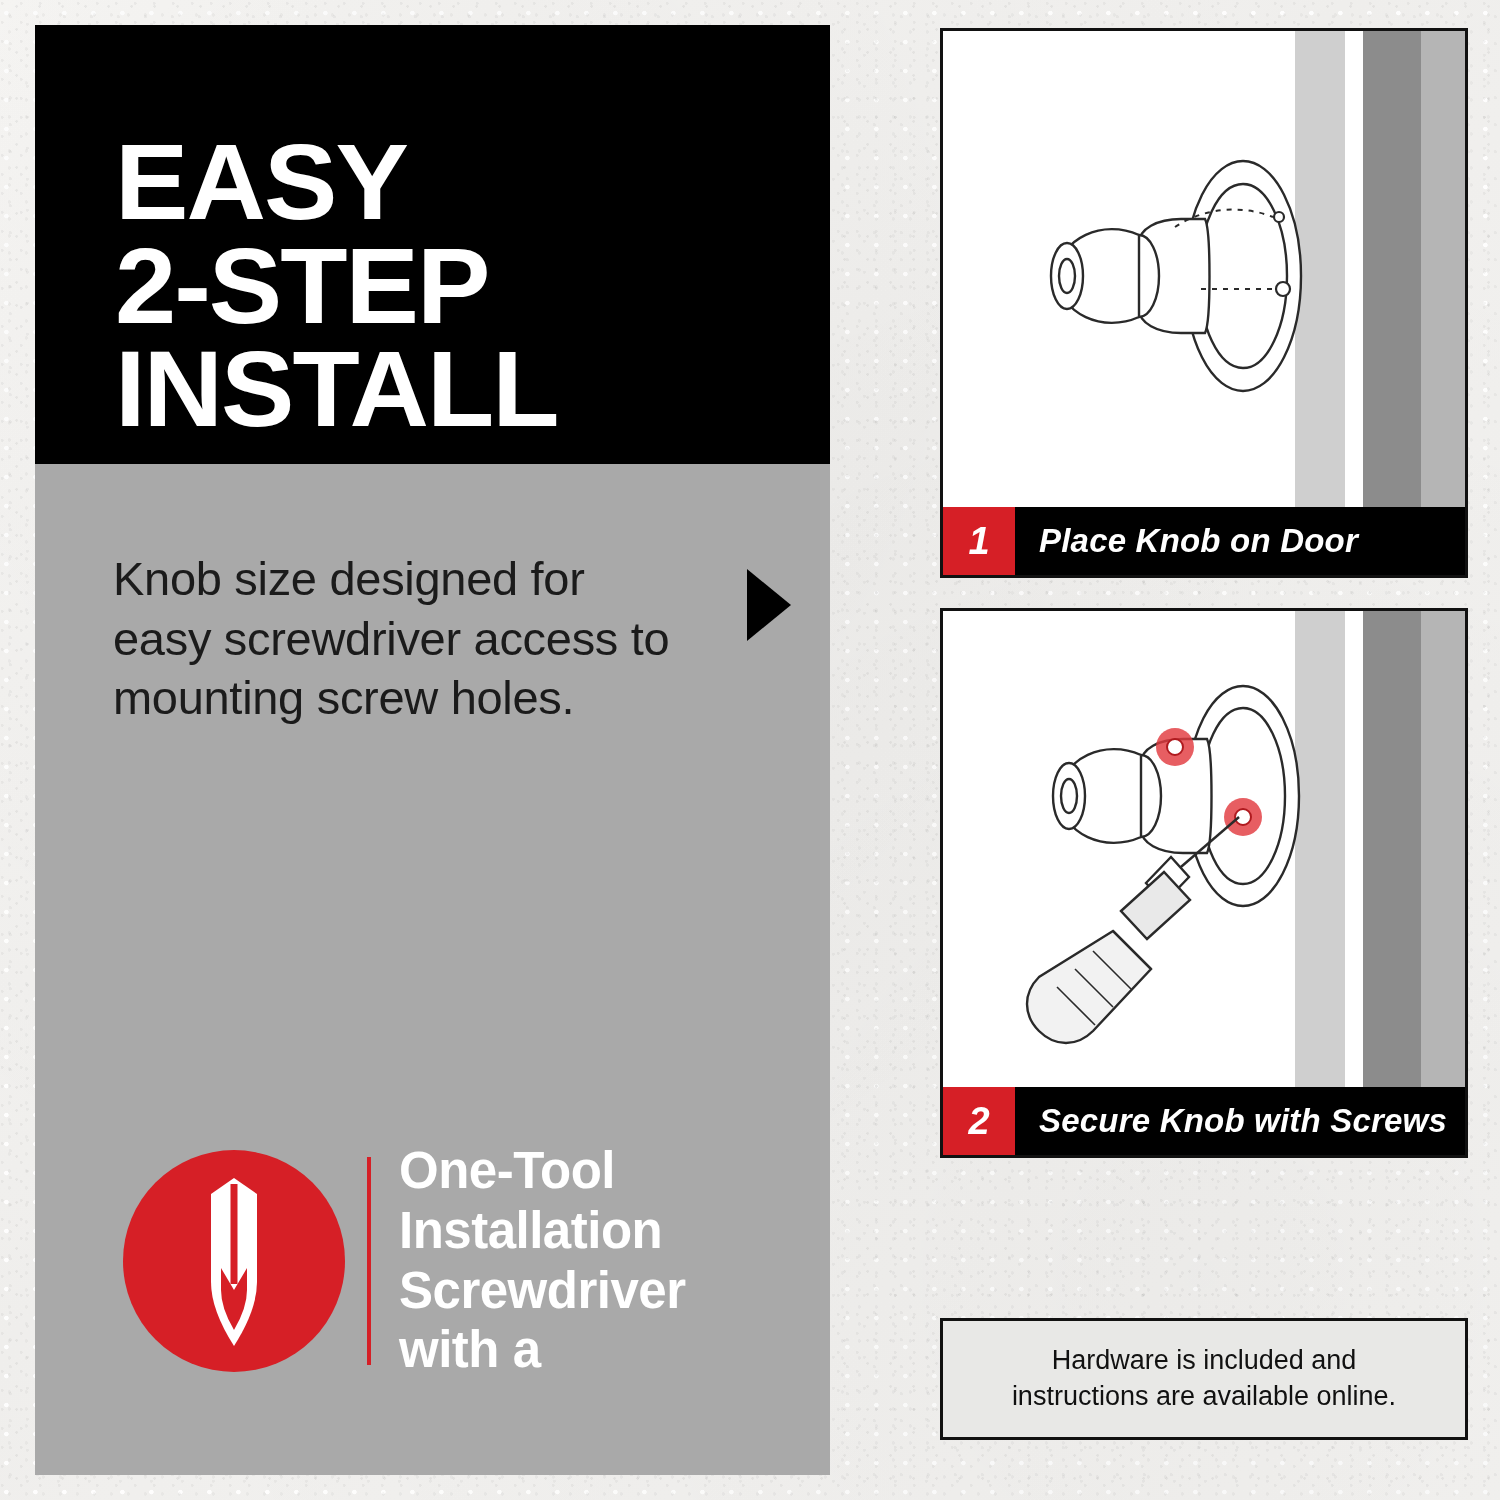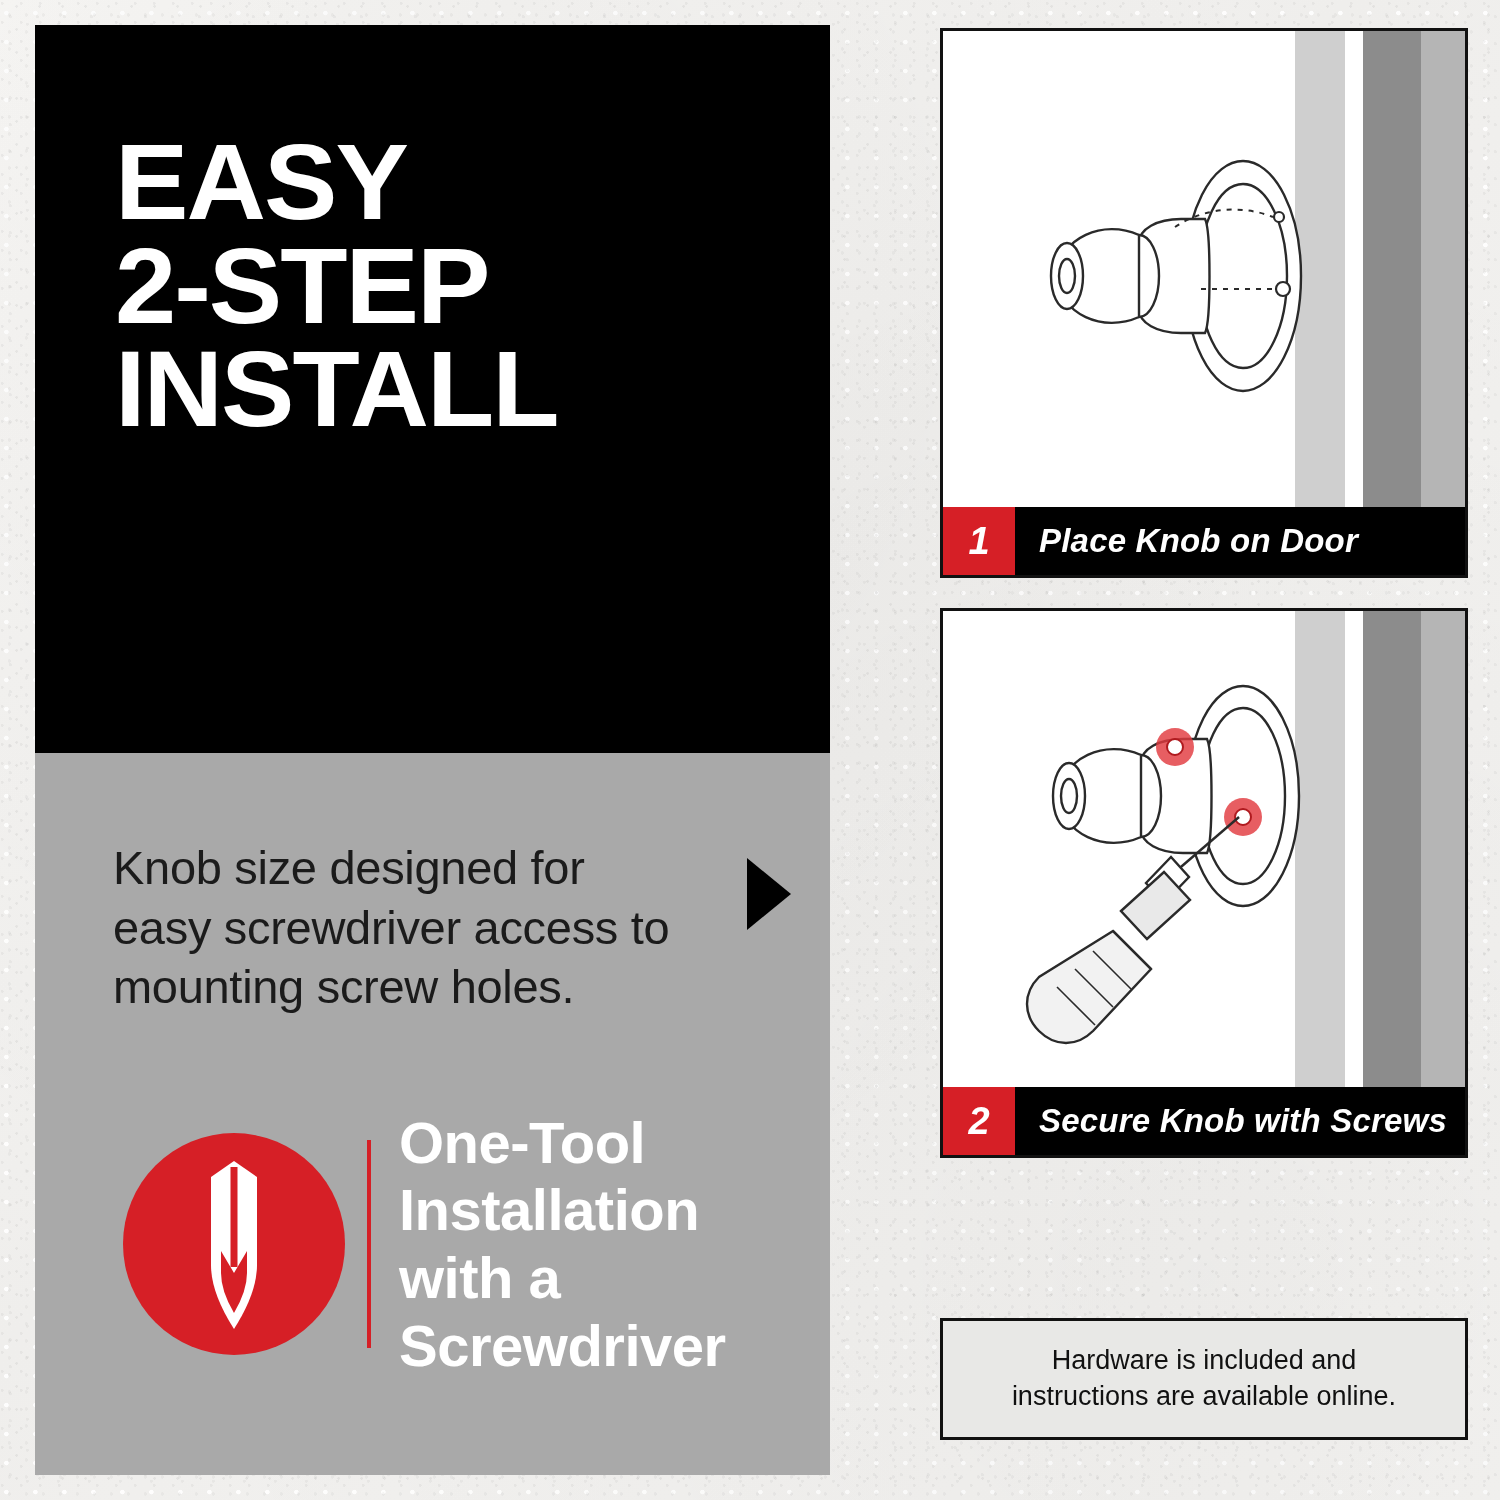--- a/index.html
+++ b/index.html
@@ -44,21 +44,21 @@
     position: absolute;
     left: 35px;
     top: 25px;
     width: 795px;
     height: 1450px;
     display: flex;
     flex-direction: column;
   }
   #headline-block {
     background: #000000;
-    height: 728px;
+    height: 439px;
     padding: 105px 0 0 80px;
     box-sizing: border-box;
   }
   #headline-block .hl {
     color: #ffffff;
     font-family: "Liberation Sans", sans-serif;
     font-weight: bold;
     font-size: 108px;
     line-height: 0.96;
     letter-spacing: -2px;
@@ -113,21 +113,21 @@
     width: 4px;
     height: 208px;
     background: #d61f26;
     margin-left: 22px;
     margin-right: 28px;
     flex: none;
   }
   #badge-text {
     color: #ffffff;
     font-weight: bold;
-    font-size: 58px;
+    font-size: 51px;
     line-height: 1.17;
     letter-spacing: -0.5px;
   }
 
   
   .step-card {
     position: absolute;
     border: 3px solid #111;
     background: #ffffff;
     box-sizing: border-box;
@@ -219,22 +219,22 @@
           <g fill="#d61f26">
             <rect x="107.5" y="34" width="7" height="100"></rect>
             <path d="M111 140 L124 118 L124 140 Q124 158 111 180 Q98 158 98 140 L98 118 Z"></path>
           </g>
         </svg>
       </div>
       <div id="badge-divider"></div>
       <div id="badge-text">
         <div>One-Tool</div>
         <div>Installation</div>
+        <div>Screwdriver</div>
         <div>with a</div>
-        <div>Screwdriver</div>
       </div>
     </div>
   </div>
 </div>
 
 <div class="step-card" id="step-1">
   <div class="illus">
     <svg width="522" height="479" viewBox="0 0 522 479" aria-hidden="true">
 
       <rect x="352" y="0" width="50" height="479" fill="#cfcfcf"></rect>

